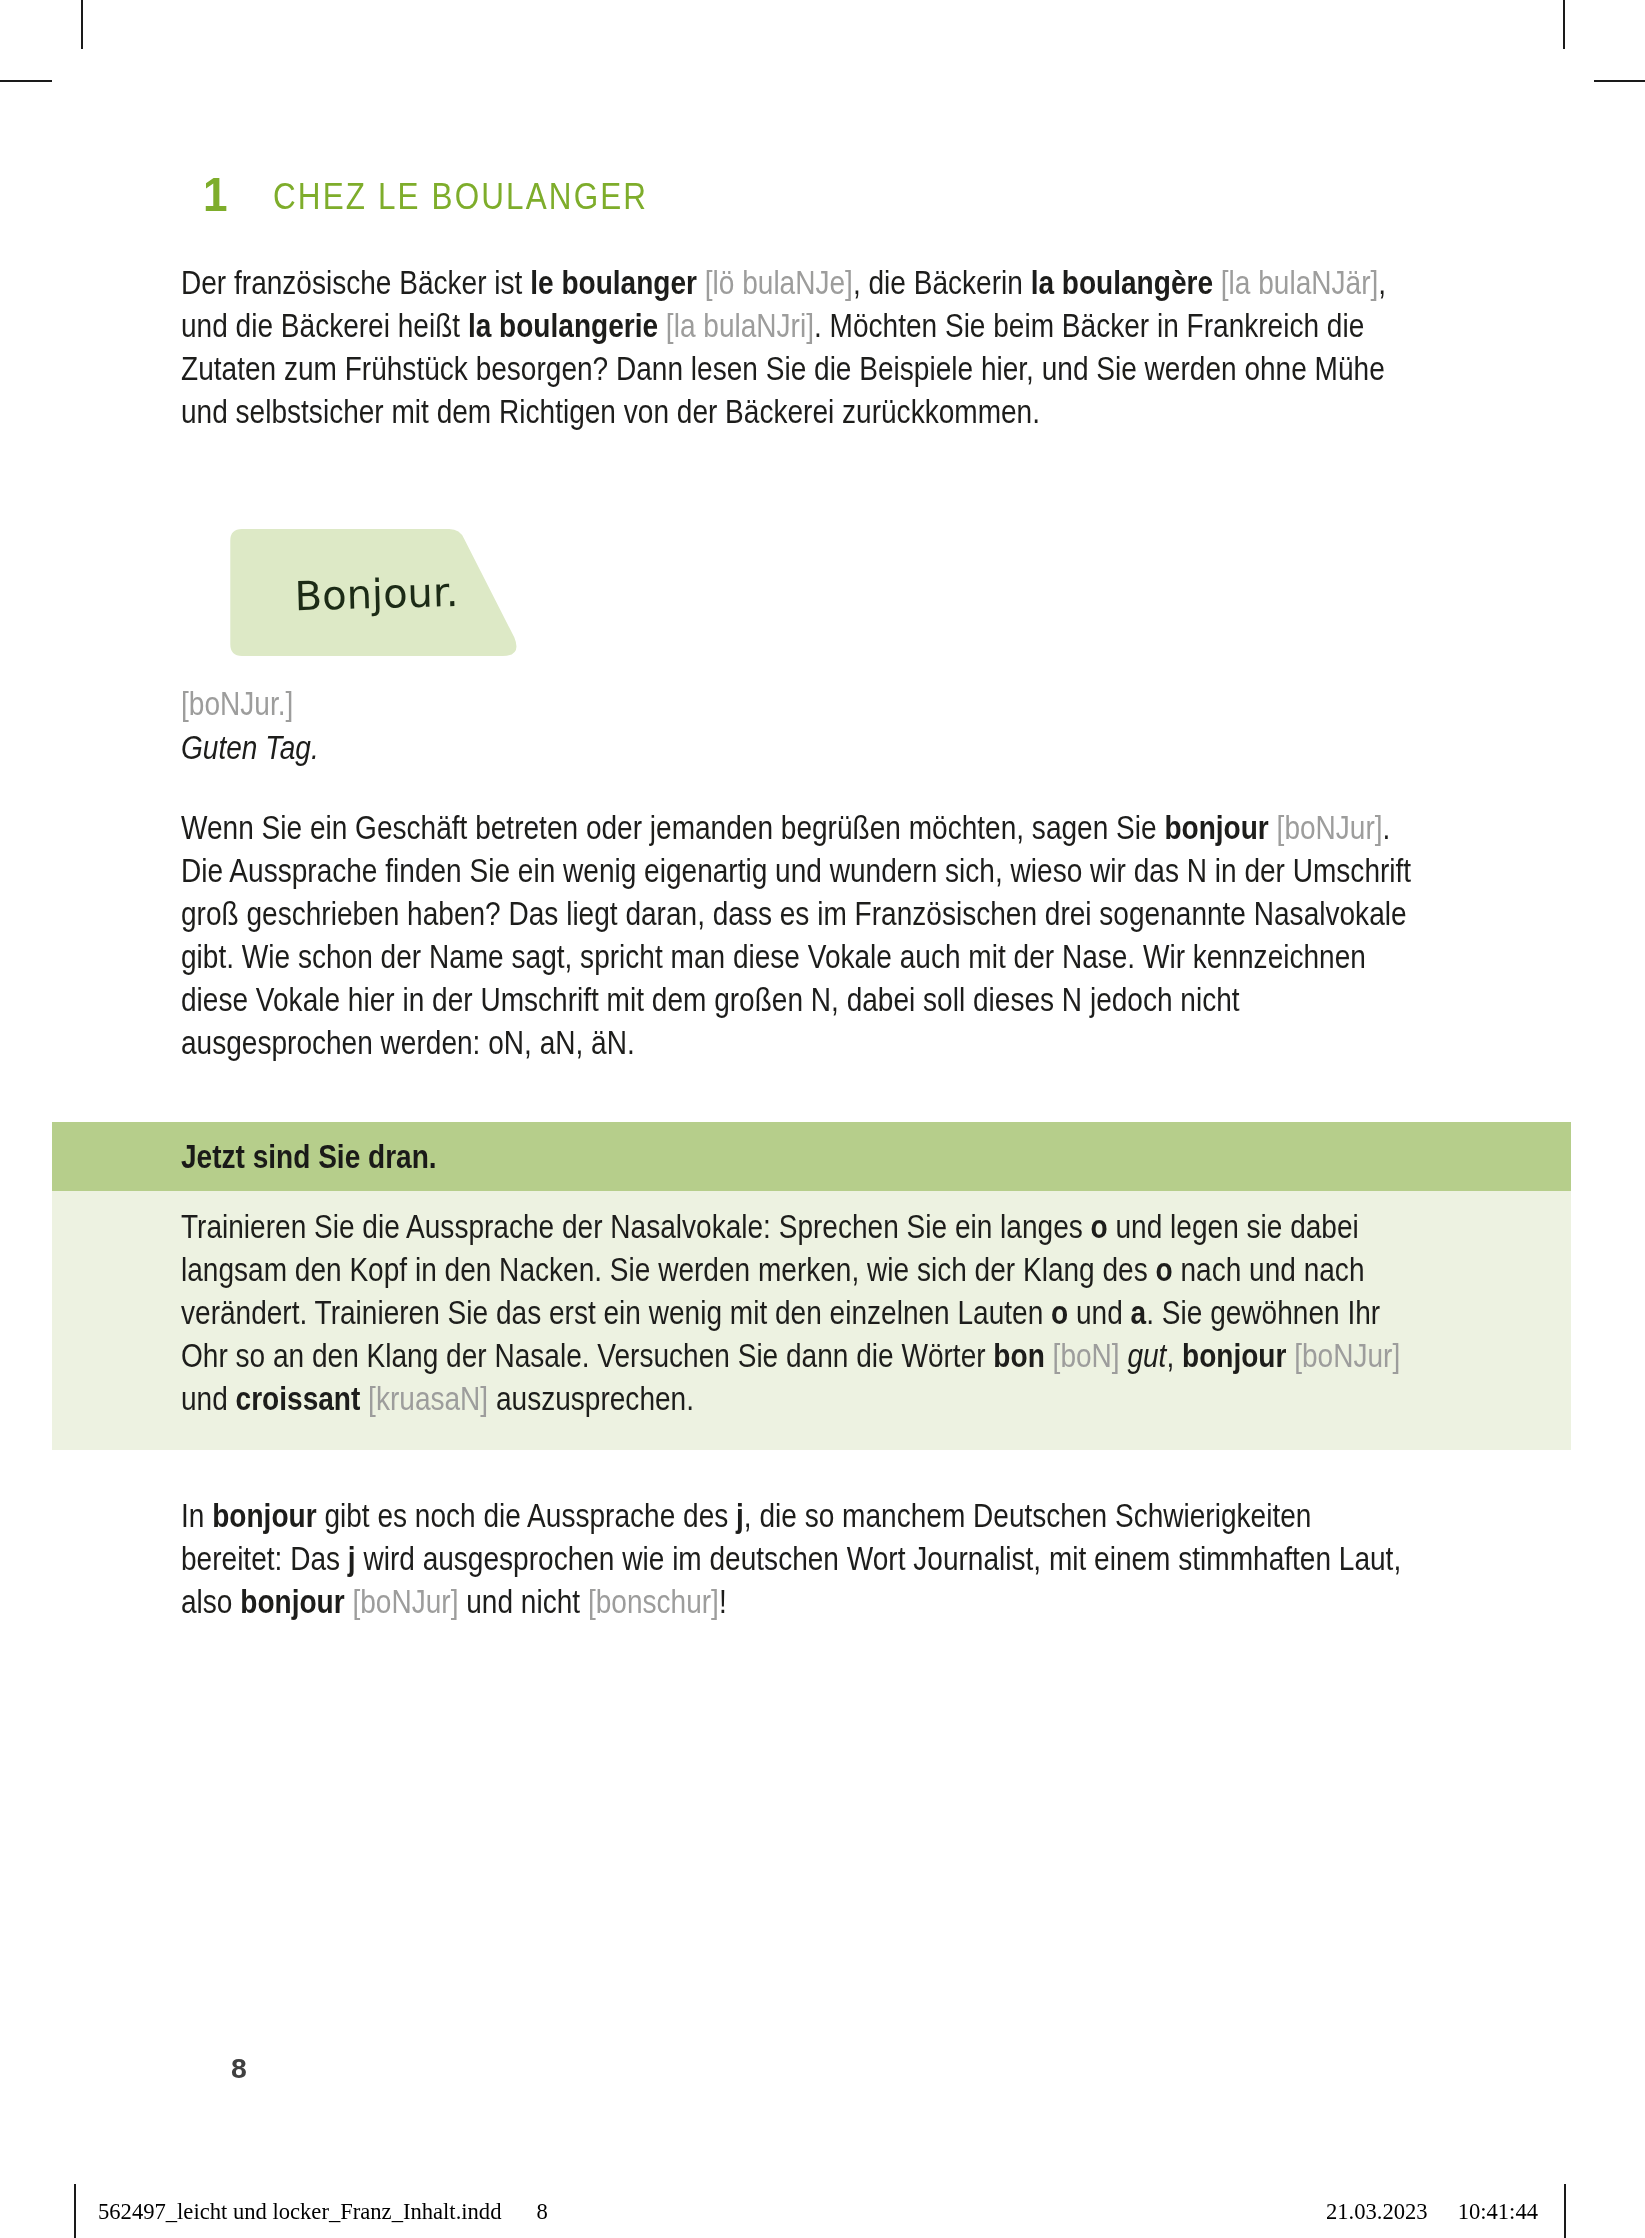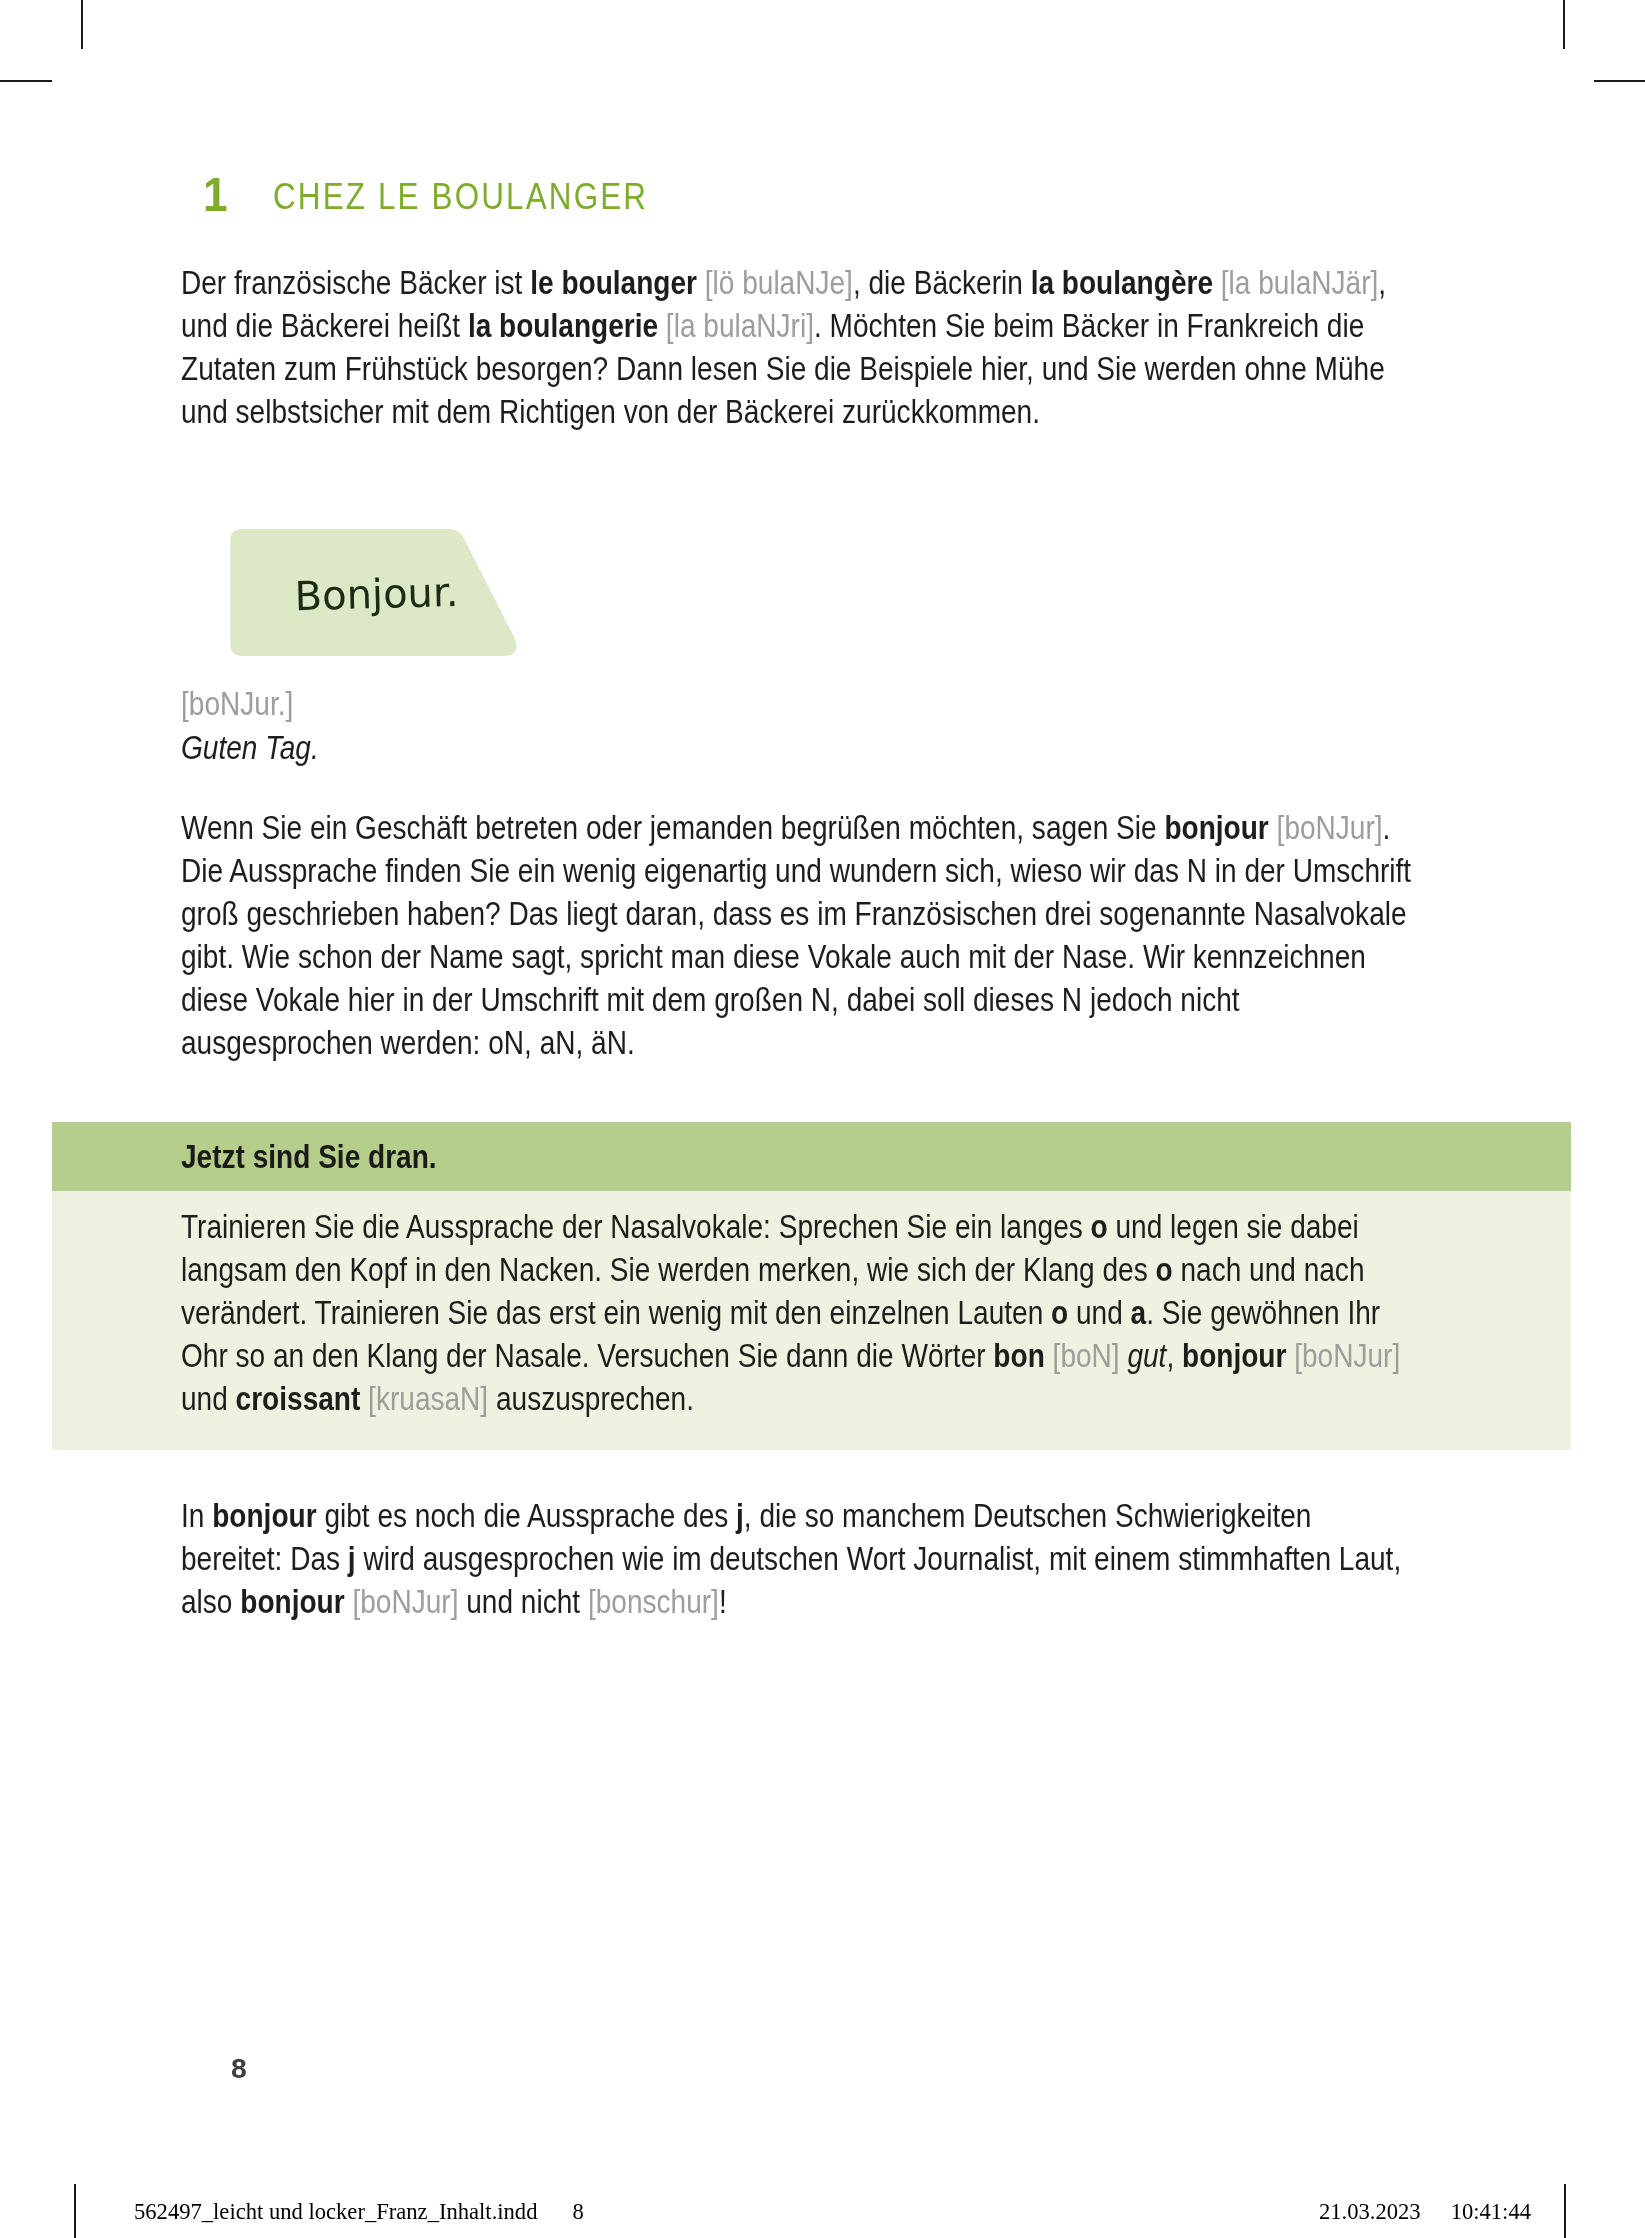--- a/index.html
+++ b/index.html
@@ -58,22 +58,22 @@
   
   .page-number{
     position:absolute;left:231px;top:2052px;font-size:28.4px;font-weight:600;color:#404040;
   }
 
   
   .footer{
     position:absolute;top:2199px;font-family:"Liberation Serif",serif;
     font-size:22.6px;color:#000;white-space:nowrap;
   }
-  .footer.left{left:98px;margin-left:36px;}
-  .footer.right{right:115px;}
+  .footer.left{left:98px;}
+  .footer.right{right:108px;}
   .footer .gap-lg{display:inline-block;width:35px;}
   .footer .gap-sm{display:inline-block;width:30px;}
 </style>
 </head>
 <body>
 
 <div class="crop v" style="left:81px;top:0;"></div>
 <div class="crop h" style="left:0;top:80px;"></div>
 <div class="crop v" style="left:1563px;top:0;"></div>
 <div class="crop h" style="left:1594px;top:80px;"></div>

